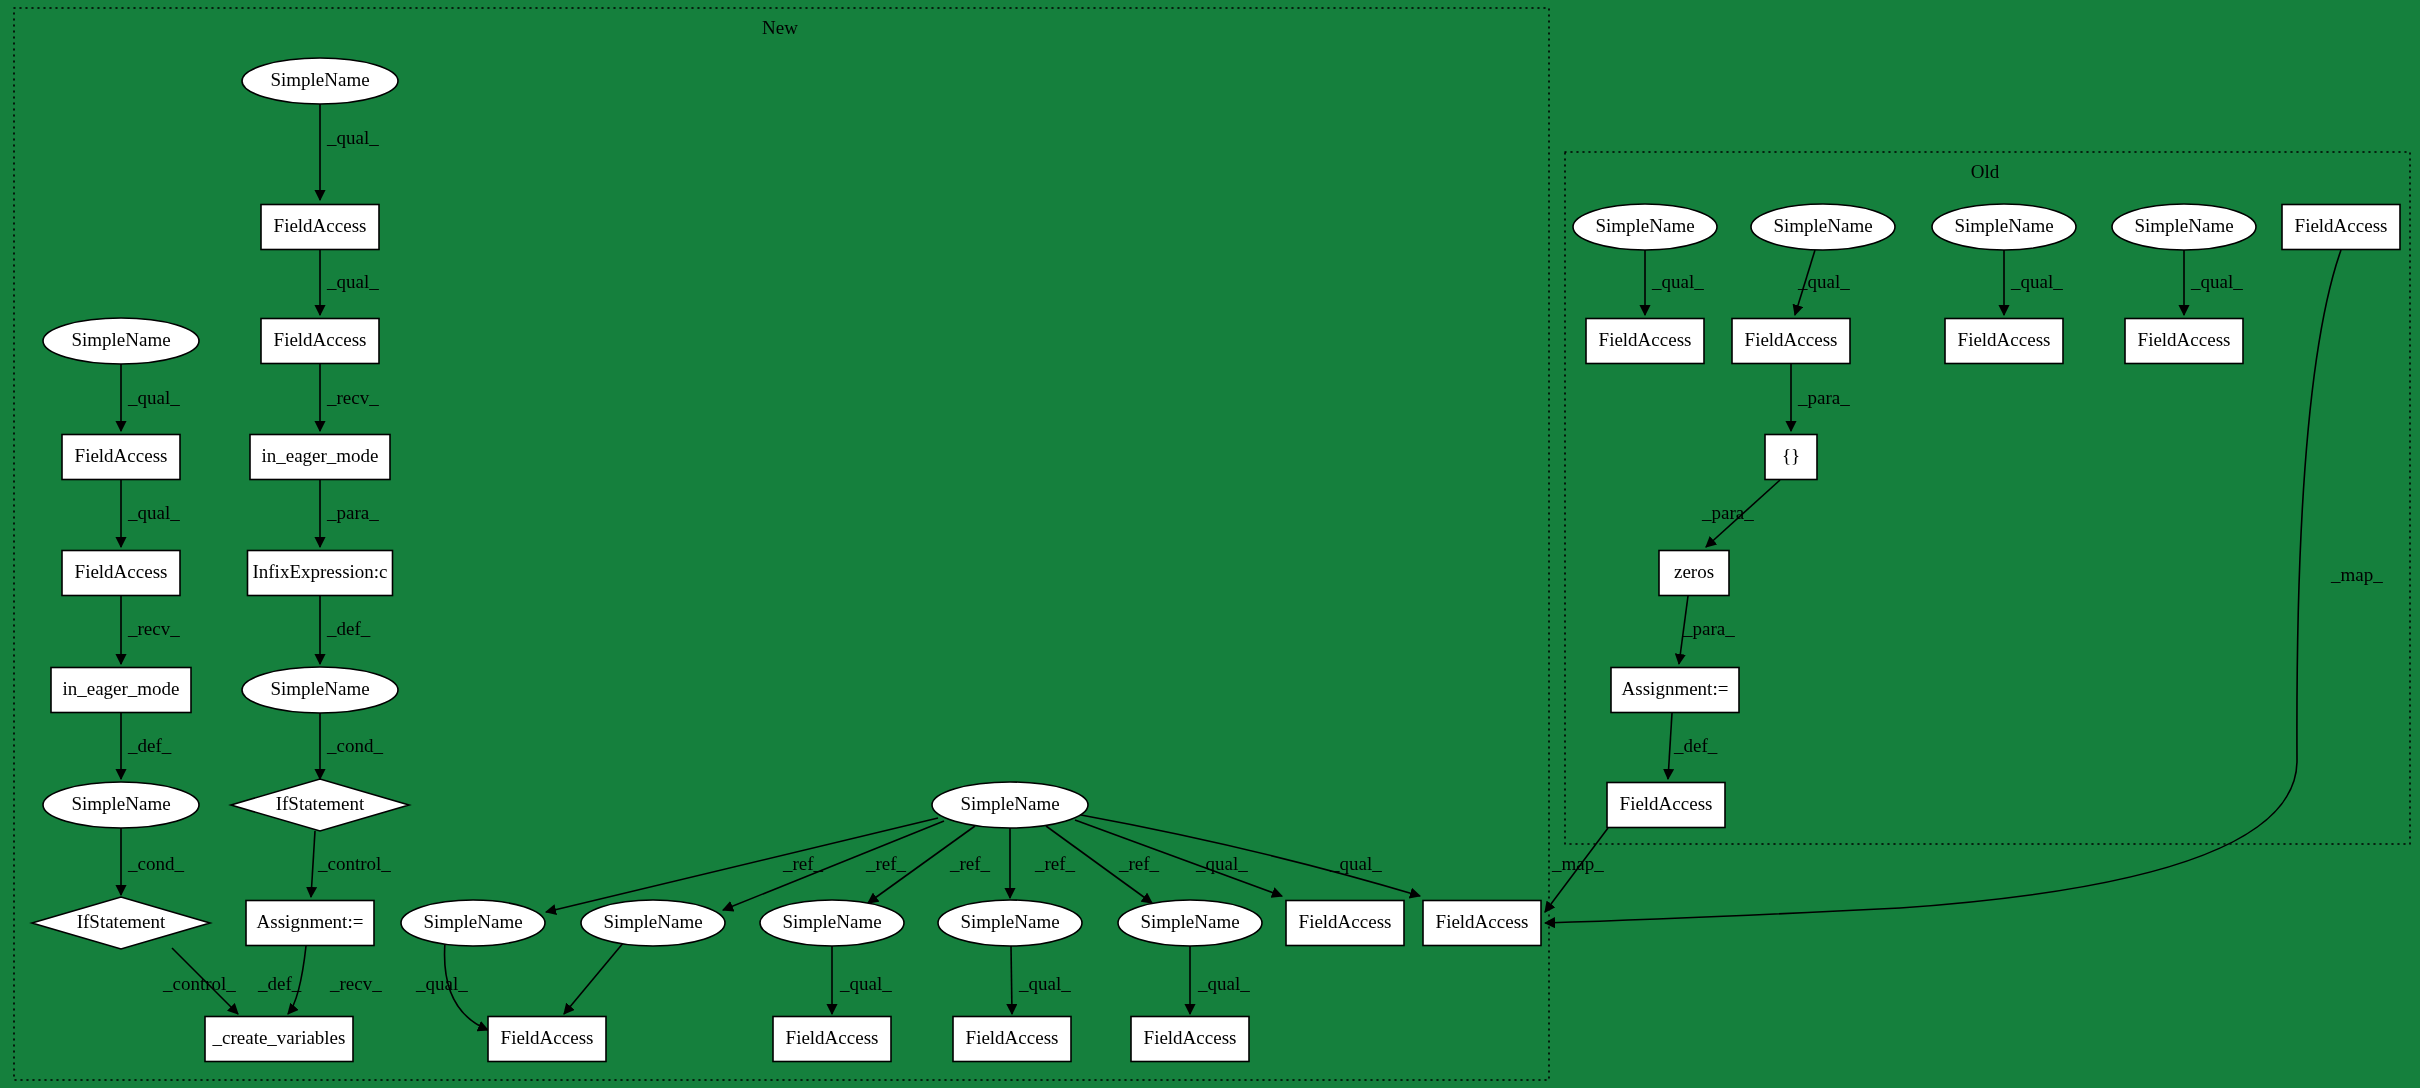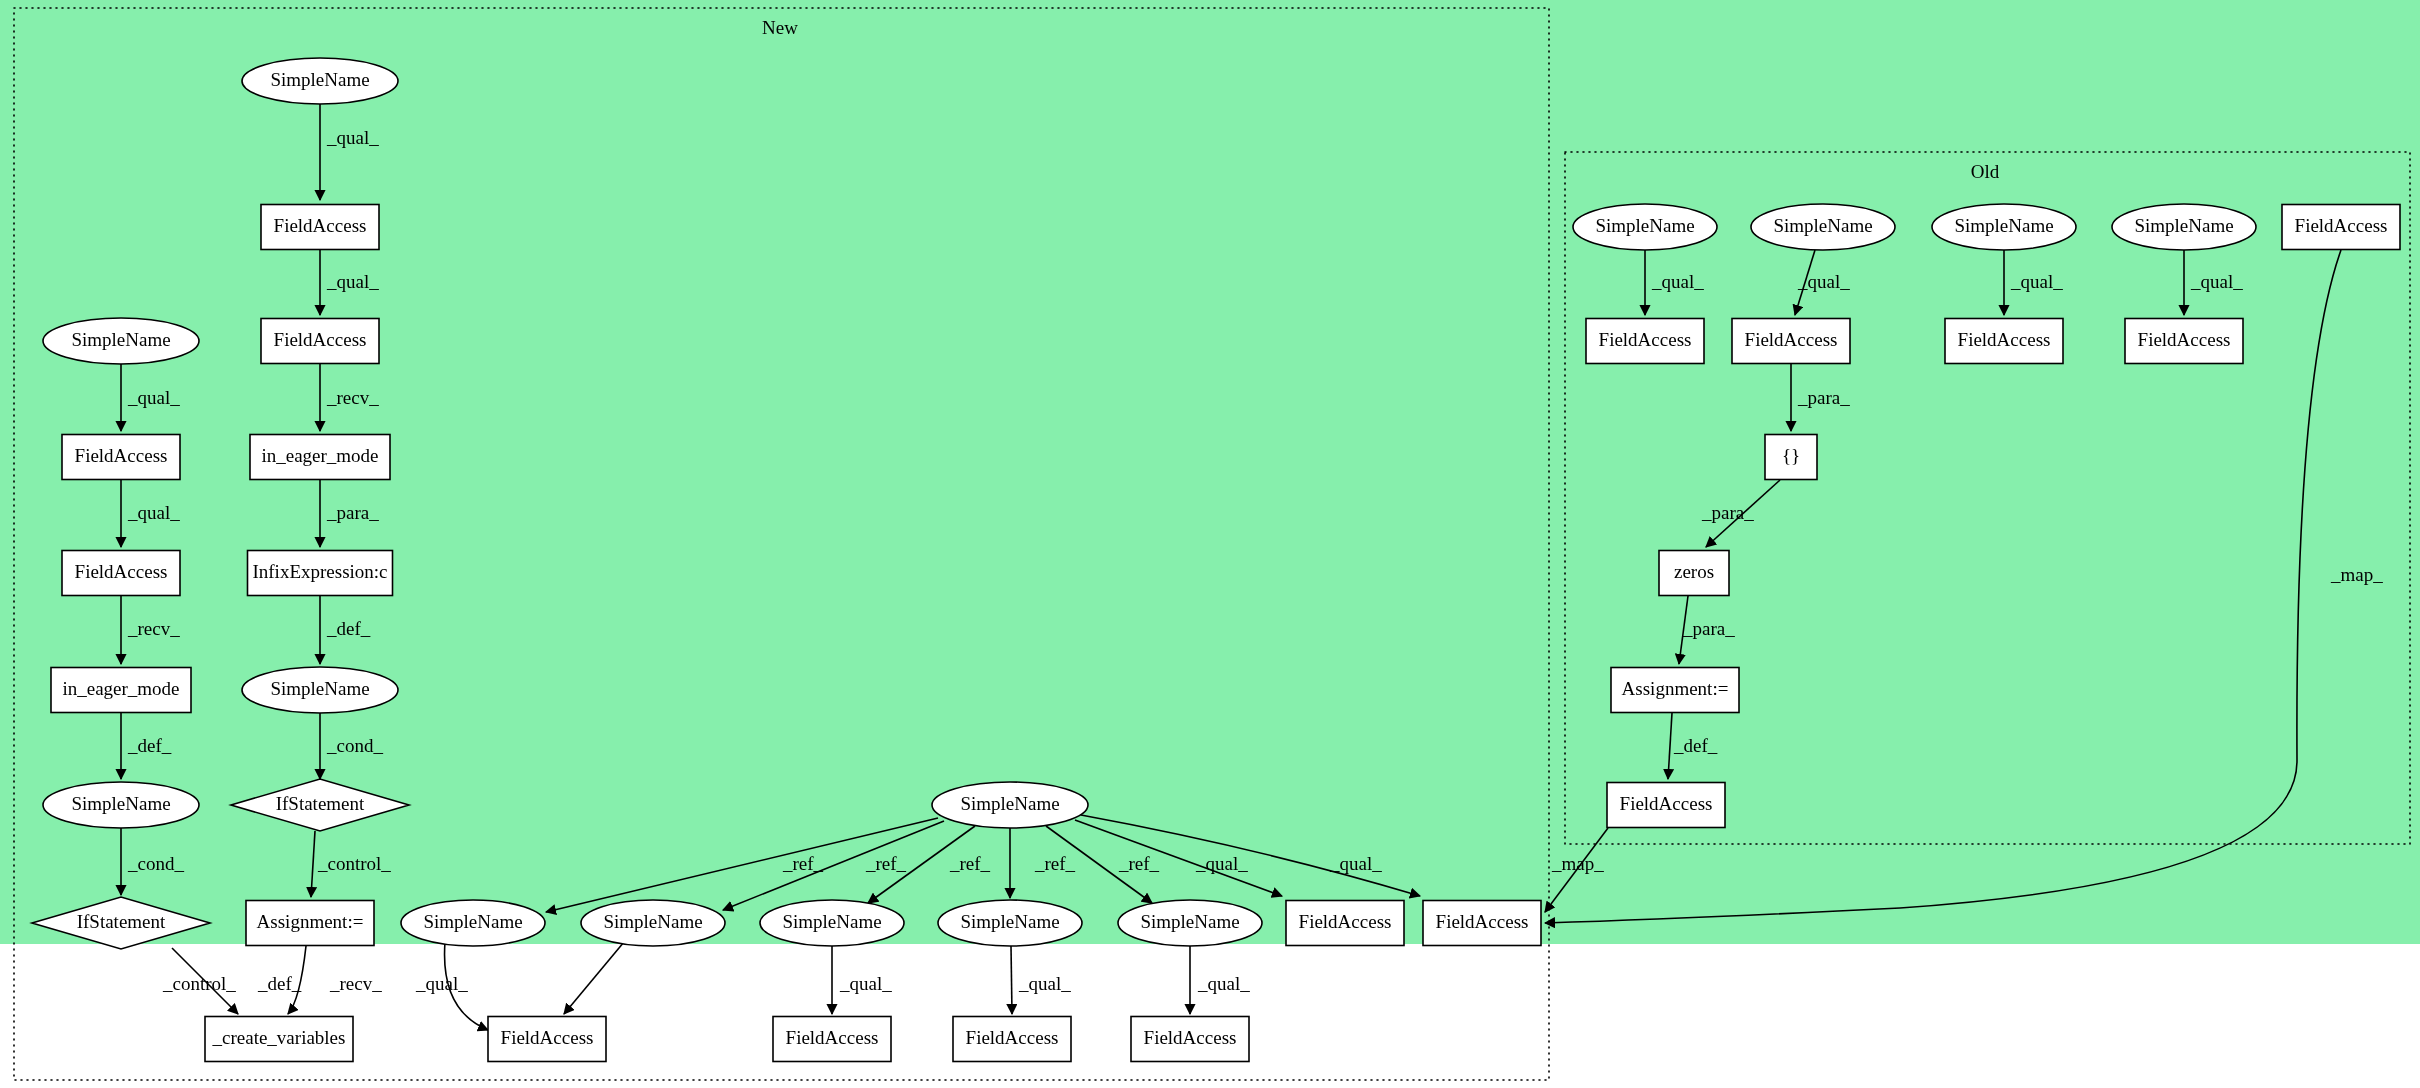--- a/index.html
+++ b/index.html
@@ -1,17 +1,17 @@
 <!DOCTYPE html>
 <html><head>
 <meta charset="utf-8">
 <style>
   html,body{margin:0;padding:0;background:#ffffff;}
   body{width:2420px;height:1088px;overflow:hidden;font-family:"Liberation Serif",serif;}
-  #stage{position:relative;width:2420px;height:944px;background:#86efac;}
+  #stage{position:relative;width:2420px;height:1088px;background:#15803d;}
   svg{display:block;}
   .node-text{font-family:"Liberation Serif",serif;font-size:19px;fill:#000;text-anchor:middle;dominant-baseline:middle;}
   .edge-label{font-family:"Liberation Serif",serif;font-size:19px;fill:#000;text-anchor:start;dominant-baseline:middle;}
   .cluster-label{font-family:"Liberation Serif",serif;font-size:19px;fill:#000;text-anchor:middle;dominant-baseline:middle;}
   .shape{fill:#ffffff;stroke:#000000;stroke-width:1.6;}
   .edge{fill:none;stroke:#000000;stroke-width:1.6;}
   .cluster{fill:none;stroke:#000000;stroke-width:1.6;stroke-dasharray:1 5;stroke-linecap:round;}
 </style>
 </head>
 <body>

